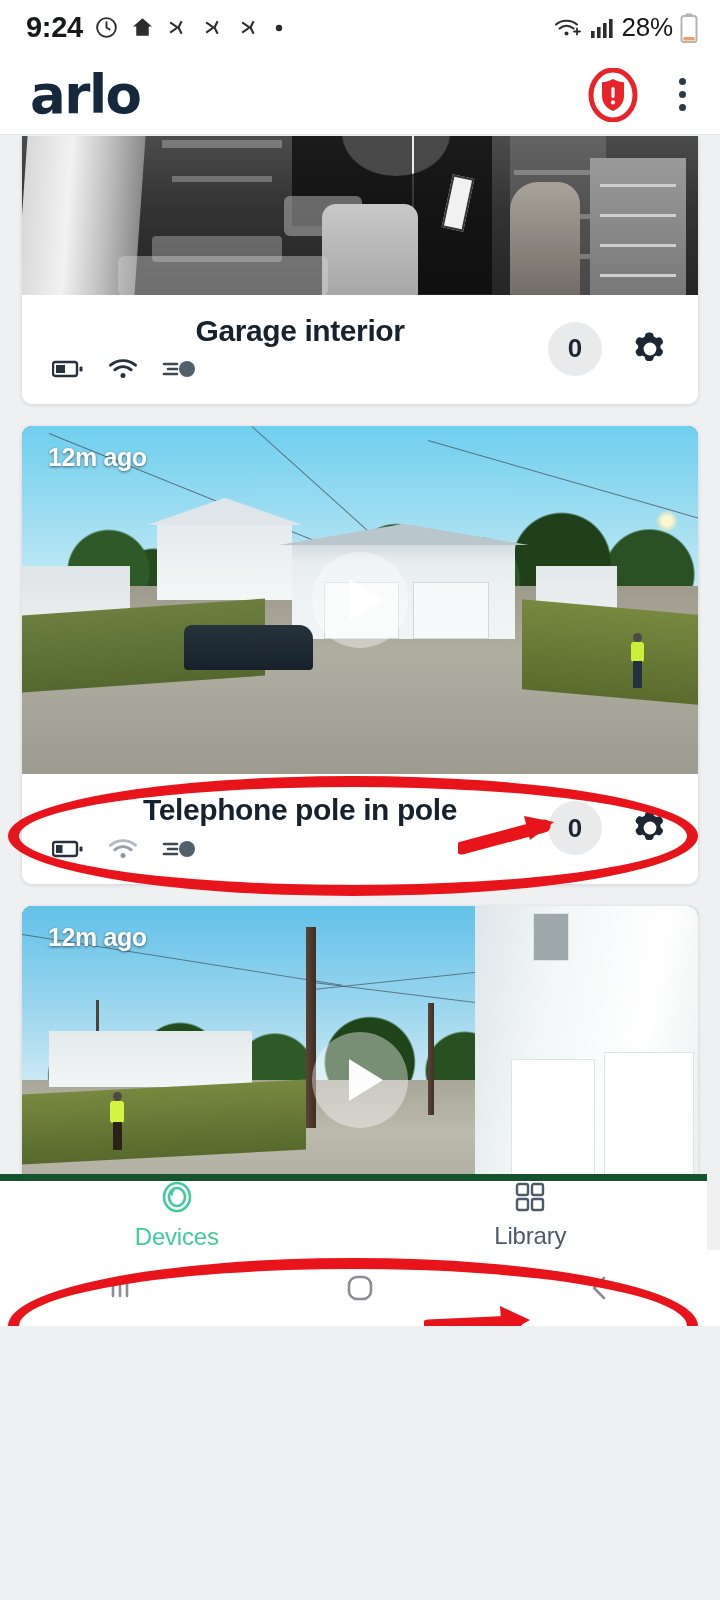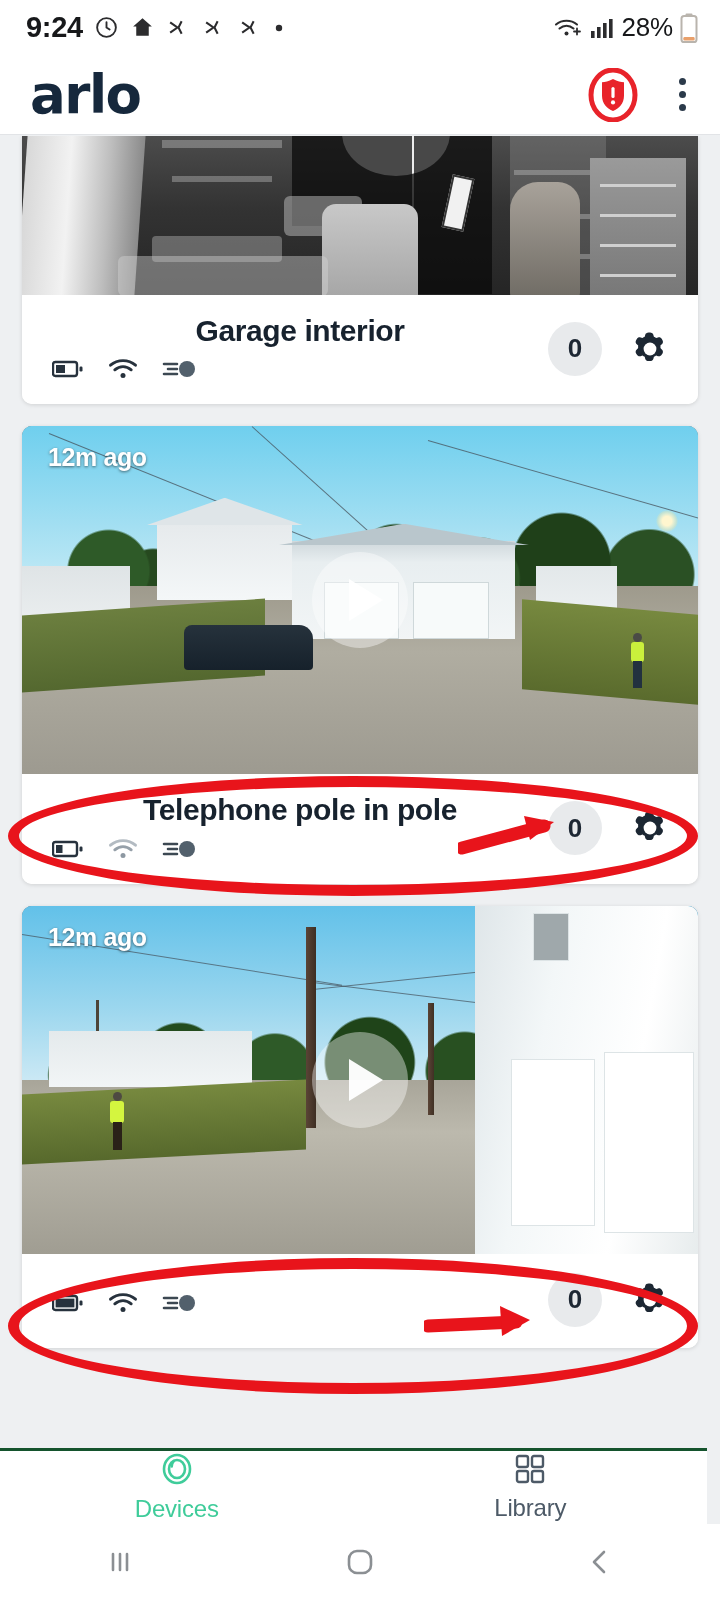--- a/index.html
+++ b/index.html
@@ -8,21 +8,21 @@
     width: 720px;
     height: 1600px;
     background: #eef0f2;
     font-family: "Liberation Sans", sans-serif;
     overflow: hidden;
   }
 
   #app {
     position: relative;
     width: 720px;
-    height: 1600px;
+    height: 1326px;
     background: #eef0f2;
     overflow: hidden;
   }
 
   
   .statusbar {
     height: 55px;
     background: #ffffff;
     display: flex;
     align-items: center;
@@ -220,21 +220,21 @@
 
   
   .bottomnav {
     position: absolute;
     left: 0; right: 13px;
     bottom: 76px;
     height: 76px;
     background: #ffffff;
     display: flex;
     align-items: center;
-    border-top: 3px solid #14532d;
+    border-top: 7px solid #14532d;
     z-index: 35;
   }
   .navitem {
     flex: 1;
     display: flex;
     flex-direction: column;
     align-items: center;
     justify-content: center;
     gap: 5px;
   }

